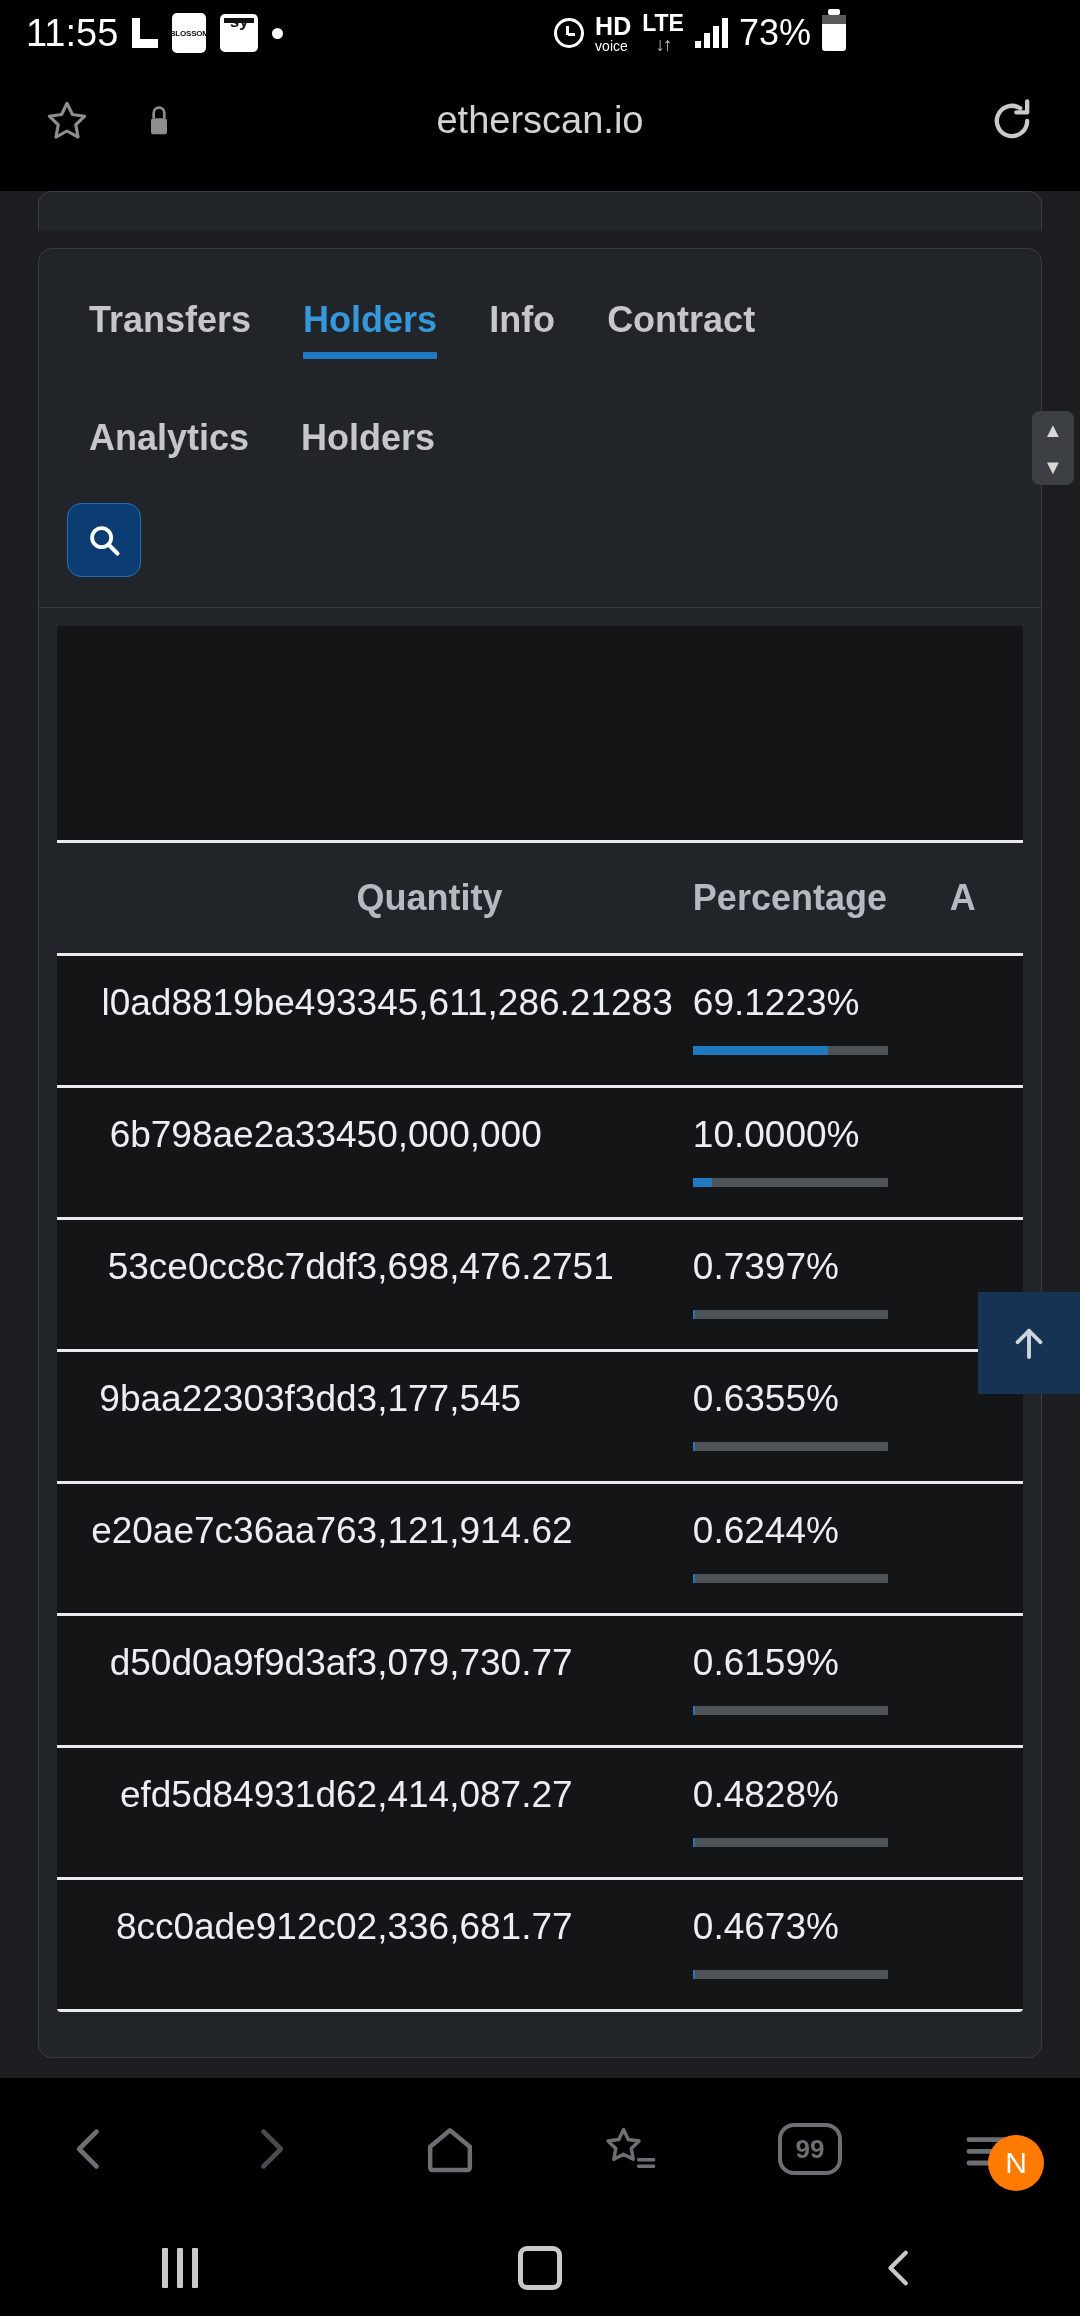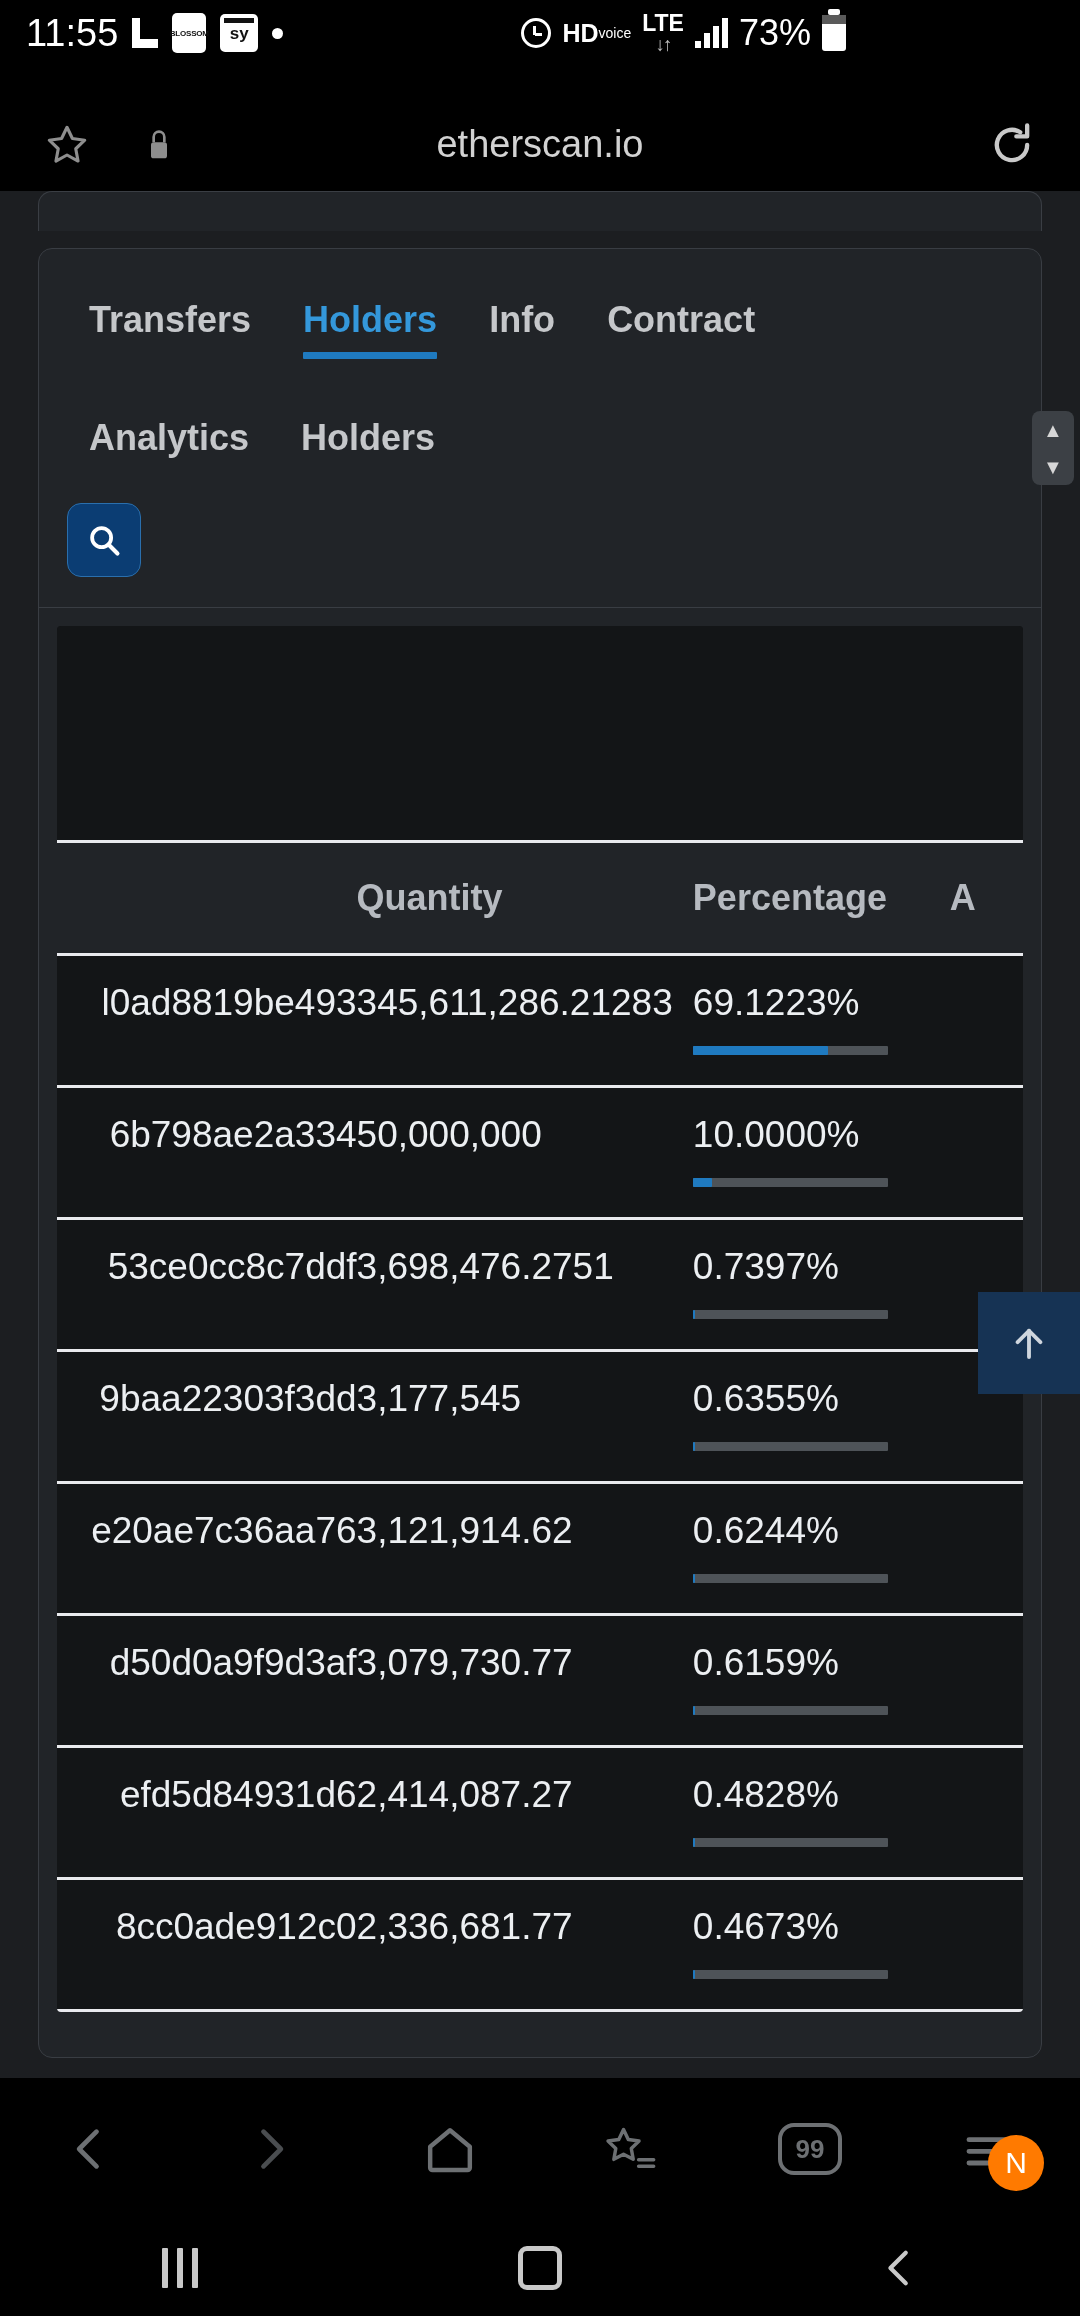--- a/index.html
+++ b/index.html
@@ -25,48 +25,48 @@
   .ic-L:after{ content:""; position:absolute; left:0; bottom:0; width:26px; height:9px; background:#fff;}
   .ic-L i{ position:absolute; left:0; bottom:0; width:9px; height:9px; background:#8b8b8b; display:block;}
   .ic-blossom{
     width:34px; height:40px; background:#fff; border-radius:5px;
     display:flex; align-items:center; justify-content:center;
     font-size:8px; font-weight:bold; color:#111; letter-spacing:-0.2px;
   }
   .ic-sy{
     width:38px; height:38px; background:#fff; border-radius:5px;
     position:relative; display:flex; align-items:flex-end; justify-content:center;
-    font-size:17px; font-weight:bold; color:#111; padding-bottom:8px;
+    font-size:17px; font-weight:bold; color:#111; padding-bottom:20px;
   }
   .ic-sy:before{content:"";position:absolute;top:4px;left:4px;right:4px;height:5px;background:#111;}
   .ic-dot{ width:11px; height:11px; border-radius:50%; background:#fff; }
   .sb-right{ margin-left:auto; display:flex; align-items:center; gap:11px; }
   .ic-alarm{ width:30px;height:30px;border:3px solid #fff;border-radius:50%;position:relative;}
   .ic-alarm:before{content:"";position:absolute;left:9px;top:5px;width:3px;height:9px;background:#fff;}
   .ic-alarm:after{content:"";position:absolute;left:11px;top:12px;width:7px;height:3px;background:#fff;}
-  .ic-hd{ display:flex;flex-direction:row;align-items:center;line-height:1;}
+  .ic-hd{ display:flex;flex-direction:column;line-height:1;}
   .ic-hd b{ font-size:25px; font-weight:bold; color:#fff;}
   .ic-hd s{ font-size:14px; text-decoration:none; color:#fff;}
   .ic-lte{ display:flex;flex-direction:column;align-items:center;line-height:1;}
   .ic-lte b{ font-size:23px; font-weight:bold; color:#fff;}
   .ic-lte s{ font-size:19px; text-decoration:none; color:#bdbdbd; letter-spacing:-2px;}
   .ic-sig{ display:flex; align-items:flex-end; gap:3px; height:30px;}
   .ic-sig i{ width:6px; background:#fff; display:block;}
   .ic-sig i:nth-child(1){height:7px;}
   .ic-sig i:nth-child(2){height:15px;}
   .ic-sig i:nth-child(3){height:22px;}
   .ic-sig i:nth-child(4){height:30px;}
   .sb-batt-txt{ font-size:36px; color:#fff; }
   .ic-batt{ width:24px; height:36px; border:0; background:#fff; border-radius:3px; position:relative;}
   .ic-batt:before{content:"";position:absolute;top:-6px;left:6px;width:12px;height:6px;background:#fff;border-radius:2px;}
   .ic-batt:after{content:"";position:absolute;top:0px;left:0;width:24px;height:9px;background:#5a5a5a;}
 
   
   .urlbar{
-    position:absolute; top:82px; left:0; width:1080px; height:125px;
+    position:absolute; top:58px; left:0; width:1080px; height:125px;
     background:#000; display:flex; align-items:center; padding:0 42px;gap:25px;
   }
   .url-star{ width:50px; height:50px; position:relative; }
   .url-star svg{ width:50px; height:50px; }
   .url-lock{ margin-left:26px; }
   .url-lock svg{ width:32px; height:38px; display:block; }
   .url-text{
     position:absolute; left:0; right:0; text-align:center;
     font-size:38px; color:#d2d2d2;
   }

